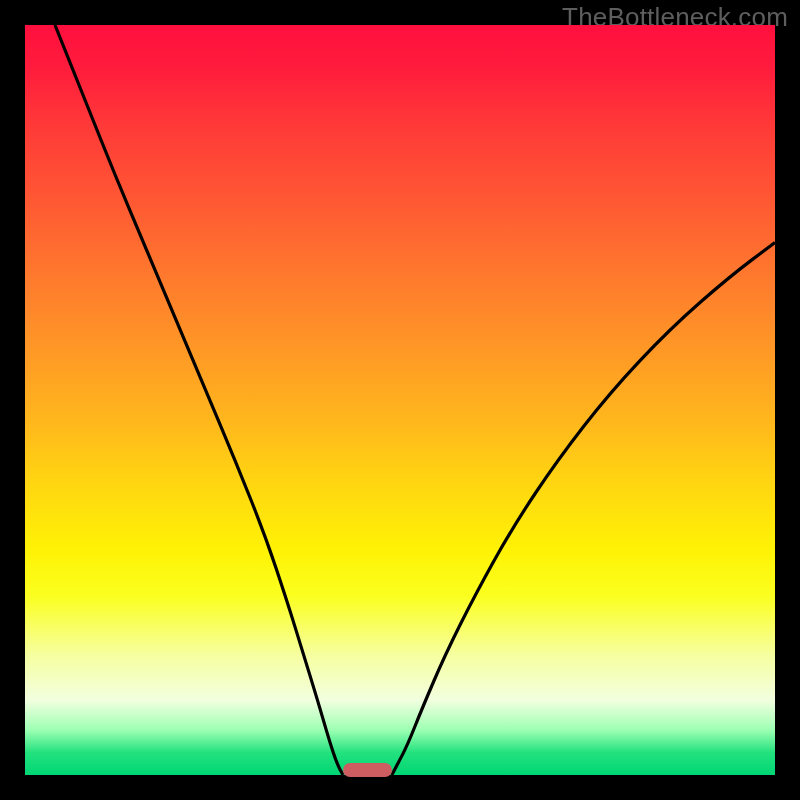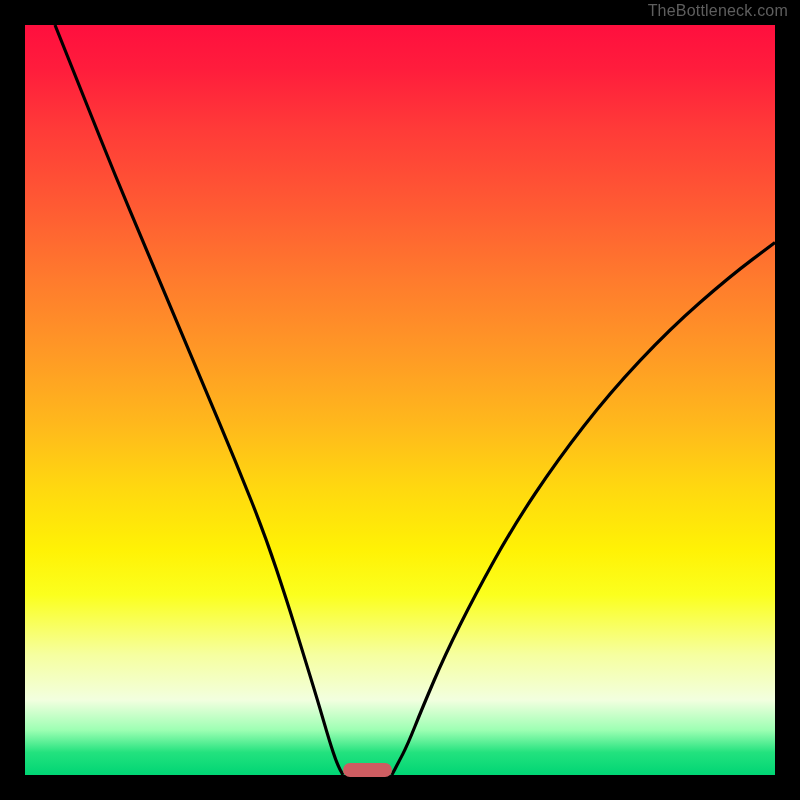--- a/index.html
+++ b/index.html
@@ -34,21 +34,21 @@
       #9dffb3 94%,
       #23e27e 97%,
       #00d574 100%
     );
   }
   .watermark {
     position: absolute;
     top: 2px;
     right: 12px;
     color: #5e5e5e;
-    font-size: 16px;
+    font-size: 26px;
     letter-spacing: 0.2px;
     user-select: none;
   }
   svg.curves {
     position: absolute;
     left: 0;
     top: 0;
     width: 750px;
     height: 750px;
     overflow: visible;

